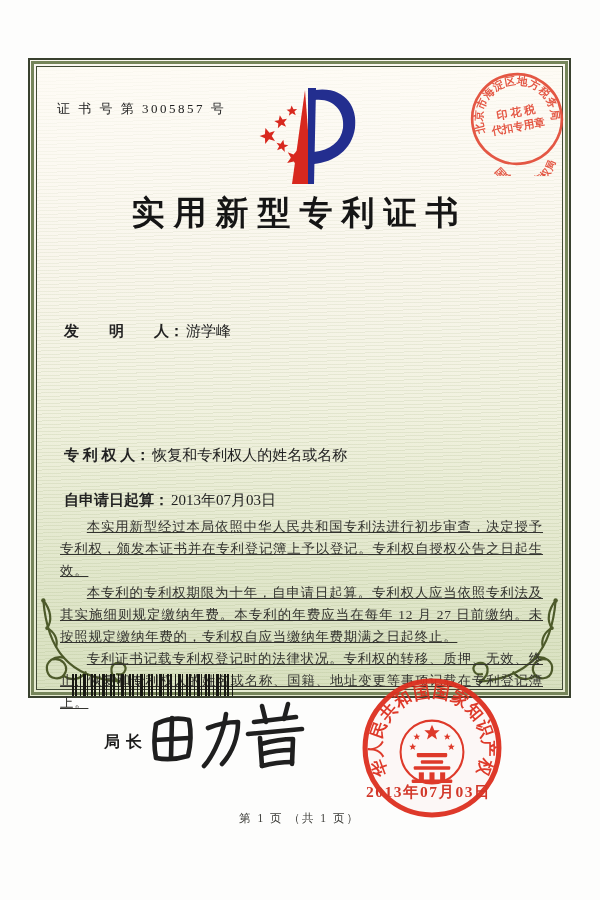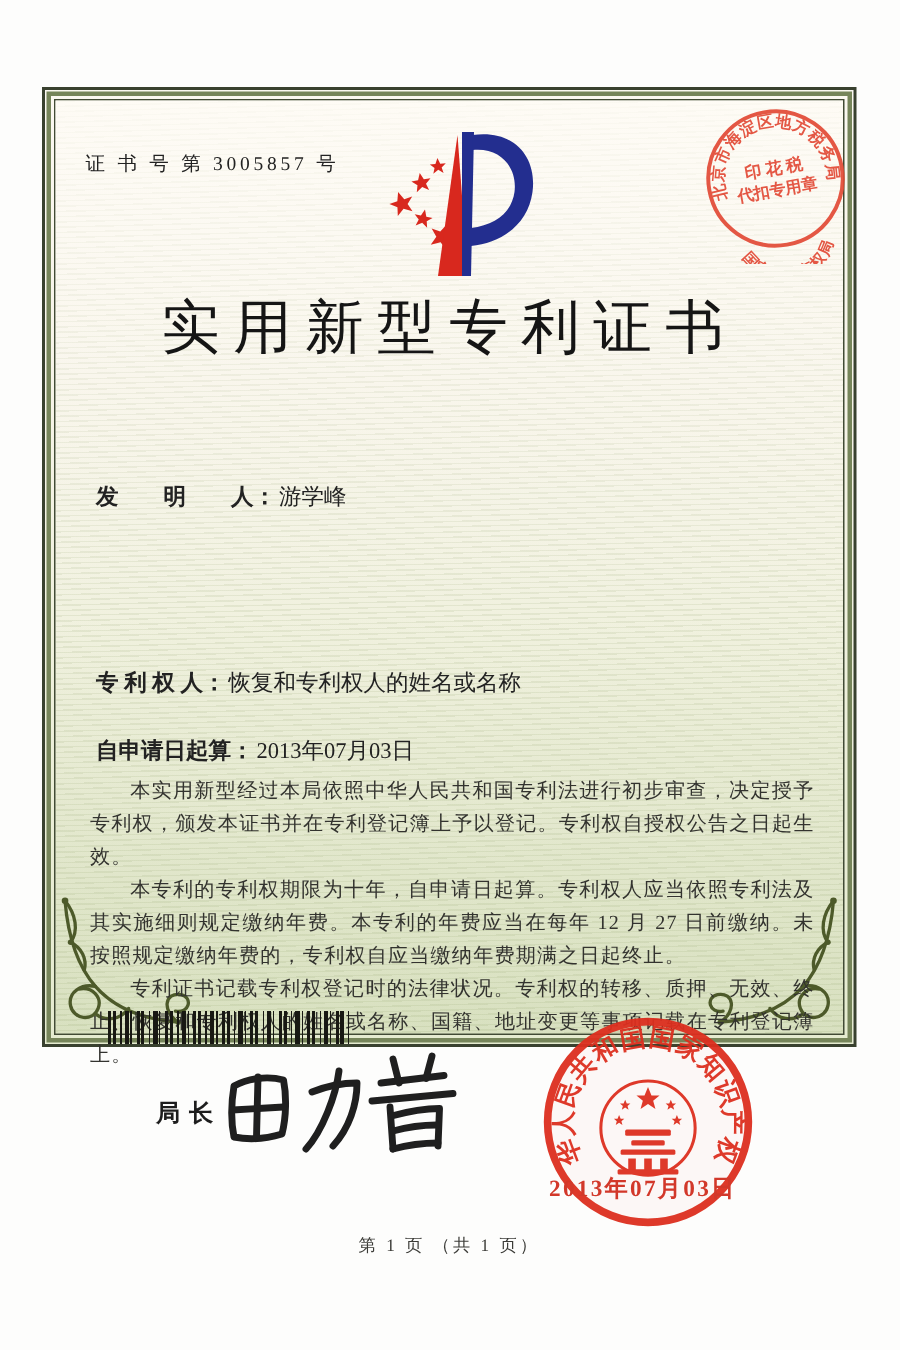--- a/index.html
+++ b/index.html
@@ -22,51 +22,51 @@
   .texture2{
     position:absolute;inset:7px;pointer-events:none;
     background:linear-gradient(180deg,rgba(255,252,246,.8) 0%,rgba(255,252,246,.25) 30%,rgba(150,170,110,0) 55%,rgba(148,168,105,.16) 100%);
   }
   
   .cert-no{position:absolute;left:27px;top:40px;font-size:13px;letter-spacing:2.5px;color:#222;}
   .logo{position:absolute;left:218px;top:24px;width:120px;height:114px;}
   .tax-stamp{position:absolute;left:430px;top:2px;width:114px;height:114px;opacity:.92;}
   .title{
     position:absolute;left:0;top:131px;width:100%;text-align:center;
-    font-size:39px;font-weight:normal;letter-spacing:9px;color:#151515;
+    font-size:33px;font-weight:bold;letter-spacing:9px;color:#151515;
   }
   
   .field{position:absolute;left:34px;right:26px;font-size:15px;white-space:nowrap;}
   .field .lbl{font-weight:600;color:#222;}
   .field .val{color:#222;margin-left:2px;}
   .f0{top:204px}.f1{top:262px}.f2{top:295px}.f3{top:340px}.f4{top:386px}.f5{top:431px}
   
   .paras{position:absolute;left:30px;right:26px;top:456px;}
   .paras p{
     margin:0;font-size:13.4px;line-height:22px;text-indent:2em;text-align:justify;
-    letter-spacing:.8px;color:#33332f;
+    letter-spacing:.8px;color:#33332f;text-decoration:underline;
   }
   
   .barcode{
     position:absolute;left:42px;top:614px;width:162px;height:22px;
     background:repeating-linear-gradient(90deg,
       #181813 0 2px,transparent 2px 3px,#181813 3px 5px,transparent 5px 8px,
       #181813 8px 9px,transparent 9px 11px,#181813 11px 14px,transparent 14px 15px,
       #181813 15px 16px,transparent 16px 19px);
   }
   .sig-role{position:absolute;left:74px;top:672px;font-size:16px;letter-spacing:6px;color:#1d1d1d;font-weight:bold;}
   .sig-svg{position:absolute;left:112px;top:638px;width:176px;height:88px;}
   .issue-seal{position:absolute;left:330px;top:616px;width:144px;height:144px;opacity:.95;}
   .seal-date{
     position:absolute;left:336px;top:722px;font-size:15.5px;font-weight:bold;
     color:#d2382a;letter-spacing:1.5px;white-space:nowrap;
   }
   .footer{
     position:absolute;left:0;top:751px;width:100%;text-align:center;
-    font-size:11.5px;letter-spacing:2px;color:#3c3c38;margin-top:12px;
+    font-size:11.5px;letter-spacing:2px;color:#3c3c38;
   }
   .flourish{position:absolute;bottom:6px;width:92px;height:98px;pointer-events:none;}
   .flourish.br{right:6px;}
   .flourish.bl{left:6px;transform:scaleX(-1);}
   svg text{font-family:"Liberation Serif","DejaVu Serif",serif;}
 </style>
 </head>
 <body>
 
 <div class="page">

